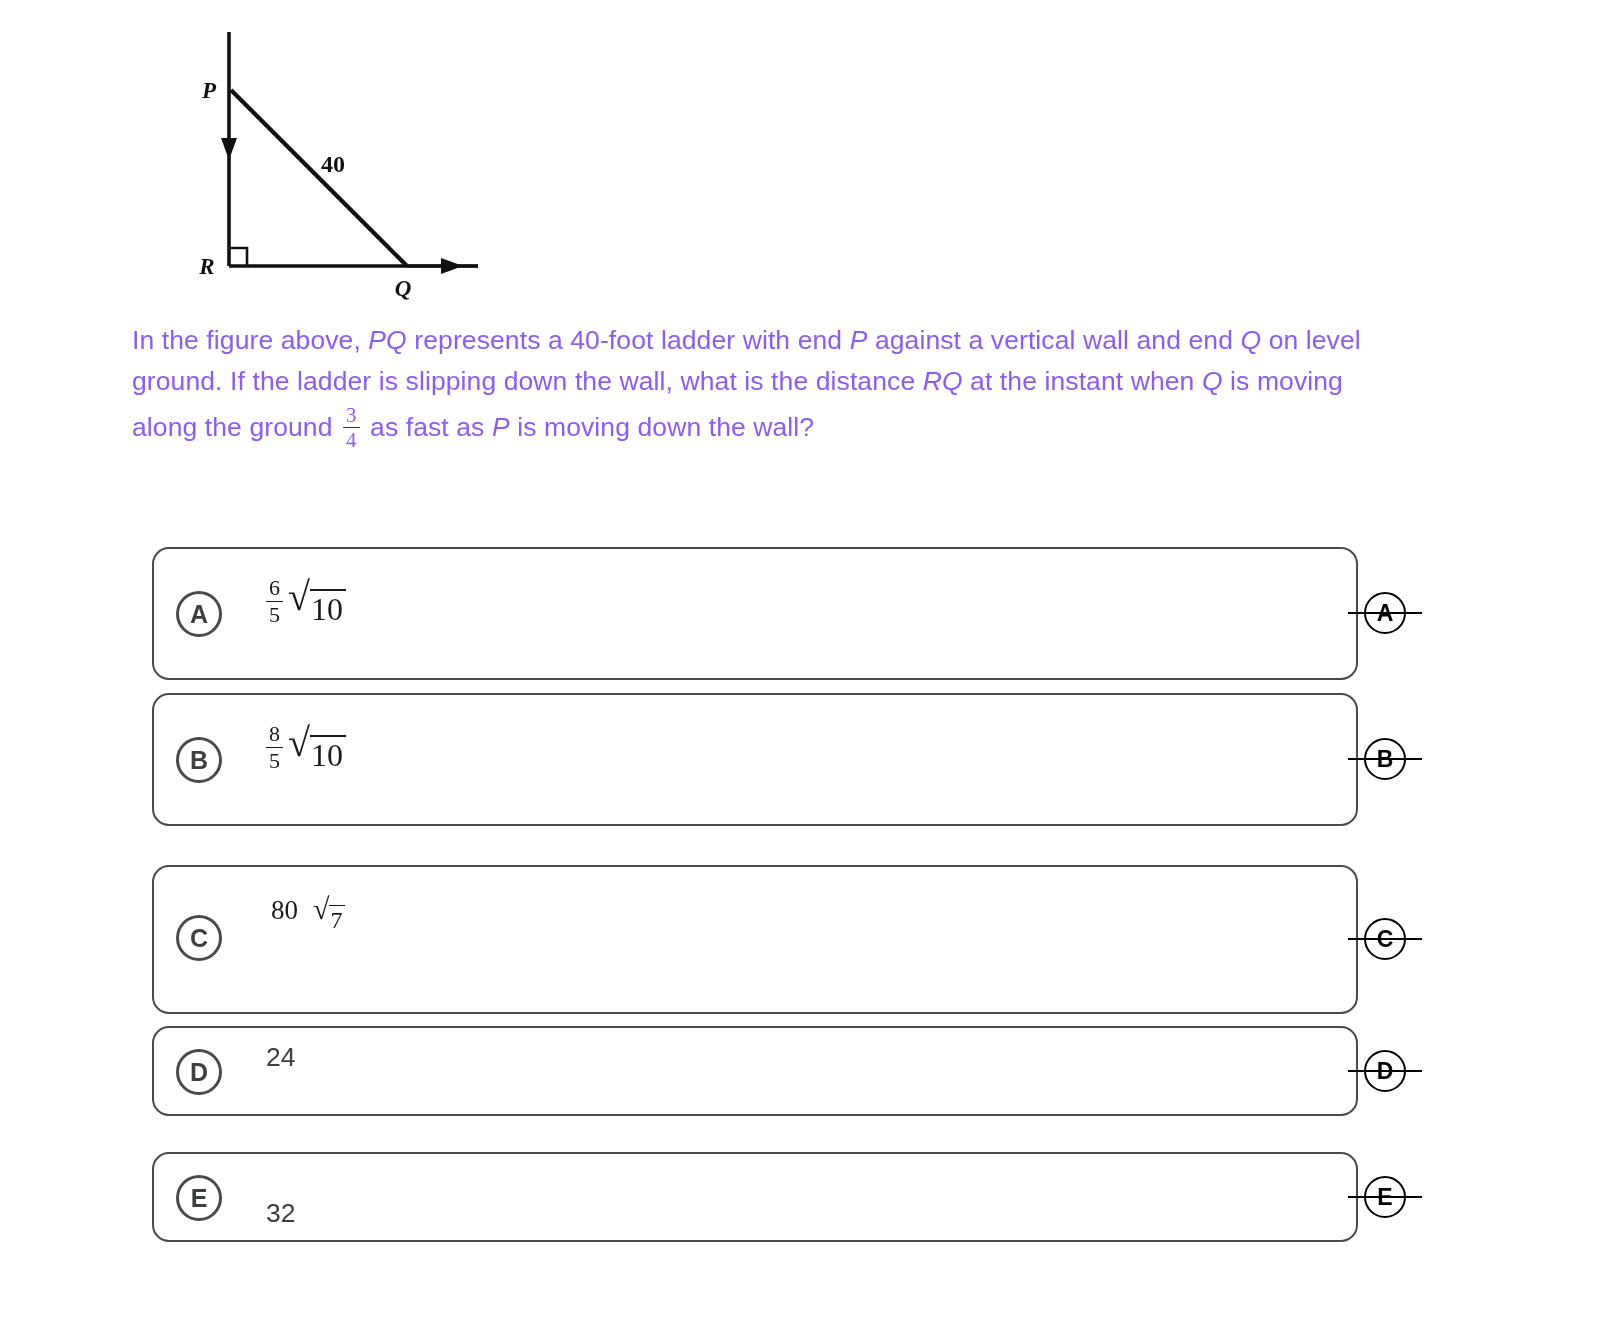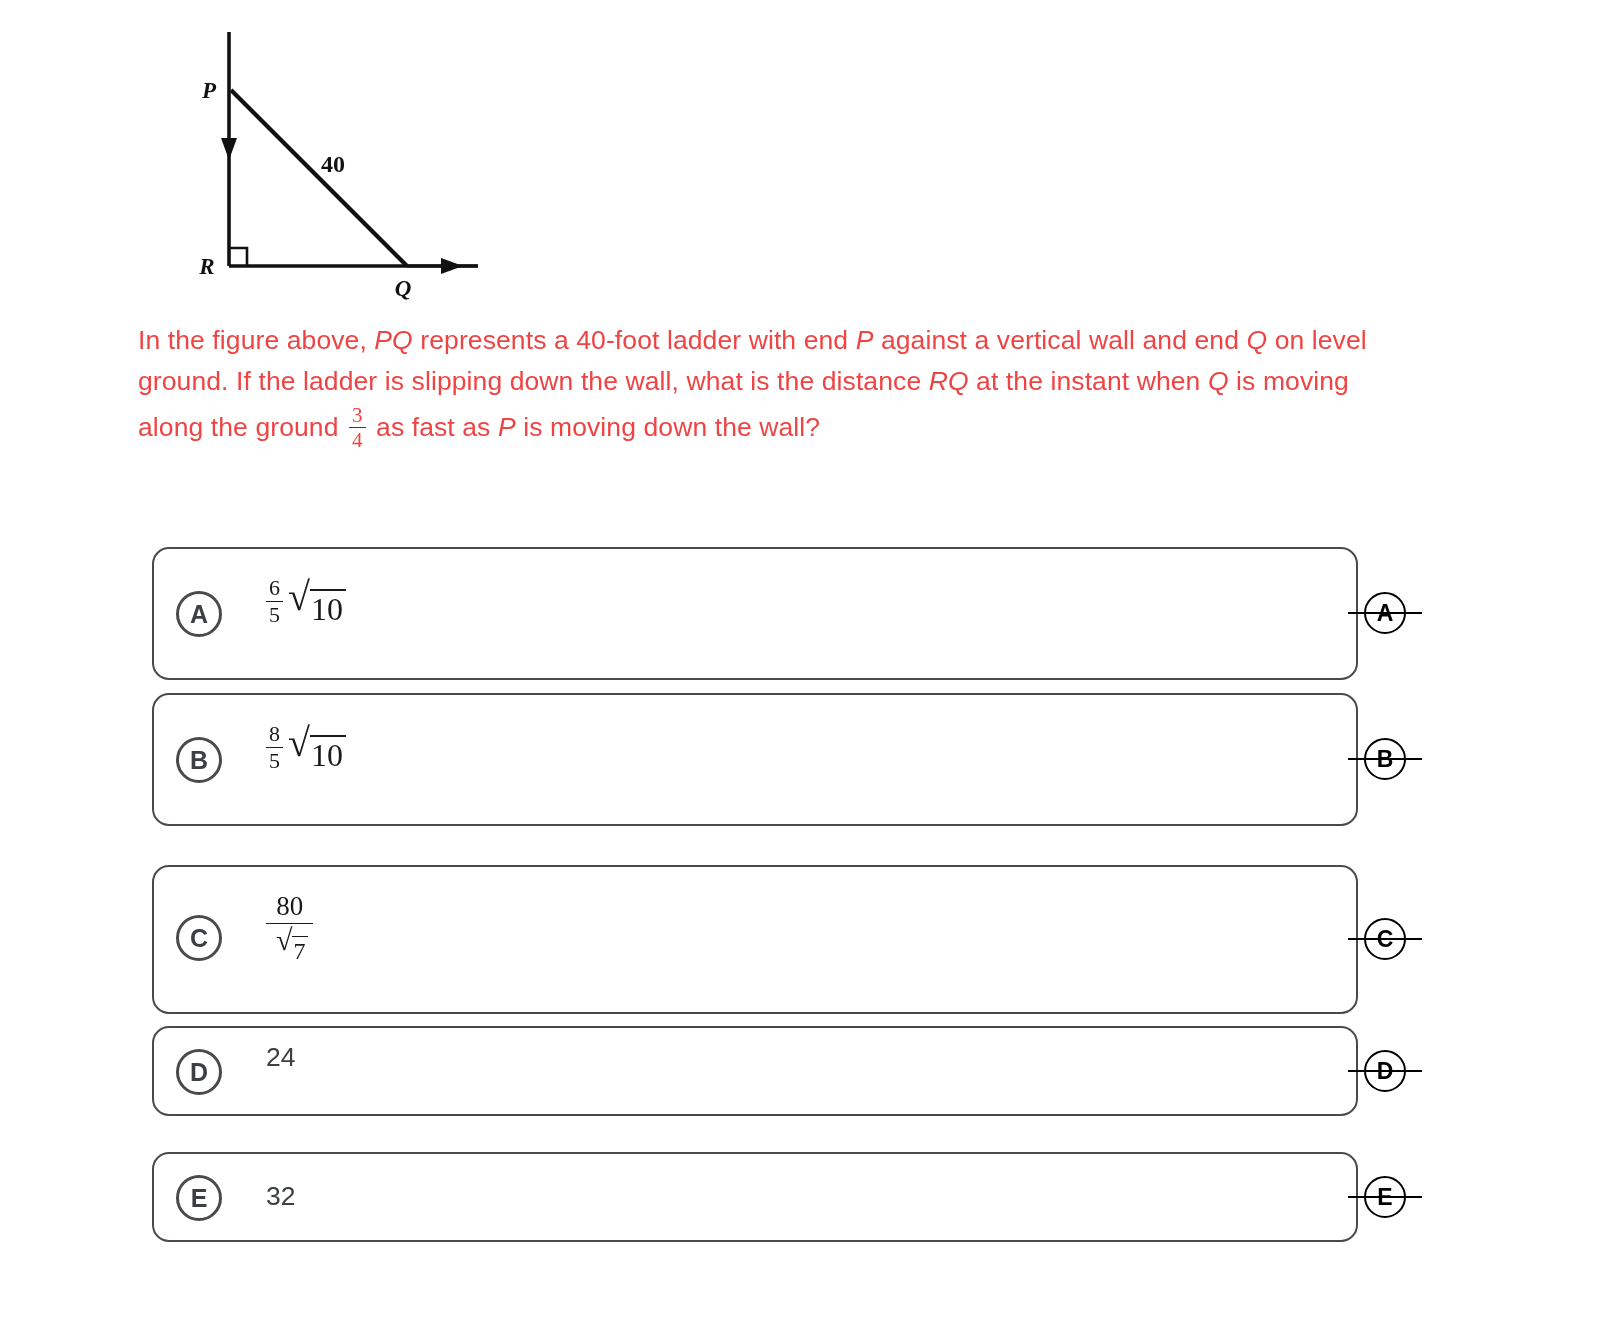--- a/index.html
+++ b/index.html
@@ -36,26 +36,26 @@
   .fig-num {
     font-family: "Liberation Serif", serif;
     font-weight: bold;
     font-size: 24px;
     fill: #111111;
   }
 
   
   #question-text {
     position: absolute;
-    left: 138px;
+    left: 132px;
     top: 320px;
     width: 1260px;
     font-size: 26.5px;
     line-height: 41px;
-    color: #ef4444;
+    color: #8b5cf6;
     letter-spacing: 0.1px;
   }
   #question-text .it {
     font-style: italic;
   }
   .inline-frac {
     display: inline-block;
     vertical-align: -0.42em;
     text-align: center;
     font-family: "Liberation Serif", serif;
@@ -173,21 +173,20 @@
     position: relative;
     top: 1px;
     margin-top: 8px;
   }
   .sqrt.small .radical { font-size: 30px; }
   .sqrt.small .radicand { font-size: 24px; border-top-width: 1.8px; }
 
   
   .frac-stack {
     display: inline-flex;
-    flex-direction: column;
     align-items: center;
   }
   .frac-stack .top {
     font-size: 27px;
     padding: 0 5px 3px 5px;
     line-height: 1;
   }
   .frac-stack .bar {
     width: 100%;
     height: 0;
@@ -343,21 +342,21 @@
     </div>
     <div class="eliminate" style="left:1348px; top:23px;">
       <div class="strike"></div>
       <div class="badge">D</div>
     </div>
   </div>
 
   <div class="option-row" style="top:1152px;">
     <div class="option-card short" style="top:0;">
       <div class="option-badge">E</div>
-      <div class="option-content" style="top:21px; left:112px;text-align:center;">
+      <div class="option-content" style="top:38px; left:112px;text-align:center;">
         <span class="plain-text">32</span>
       </div>
     </div>
     <div class="eliminate" style="left:1348px; top:23px;">
       <div class="strike"></div>
       <div class="badge">E</div>
     </div>
   </div>
 
 </div>

